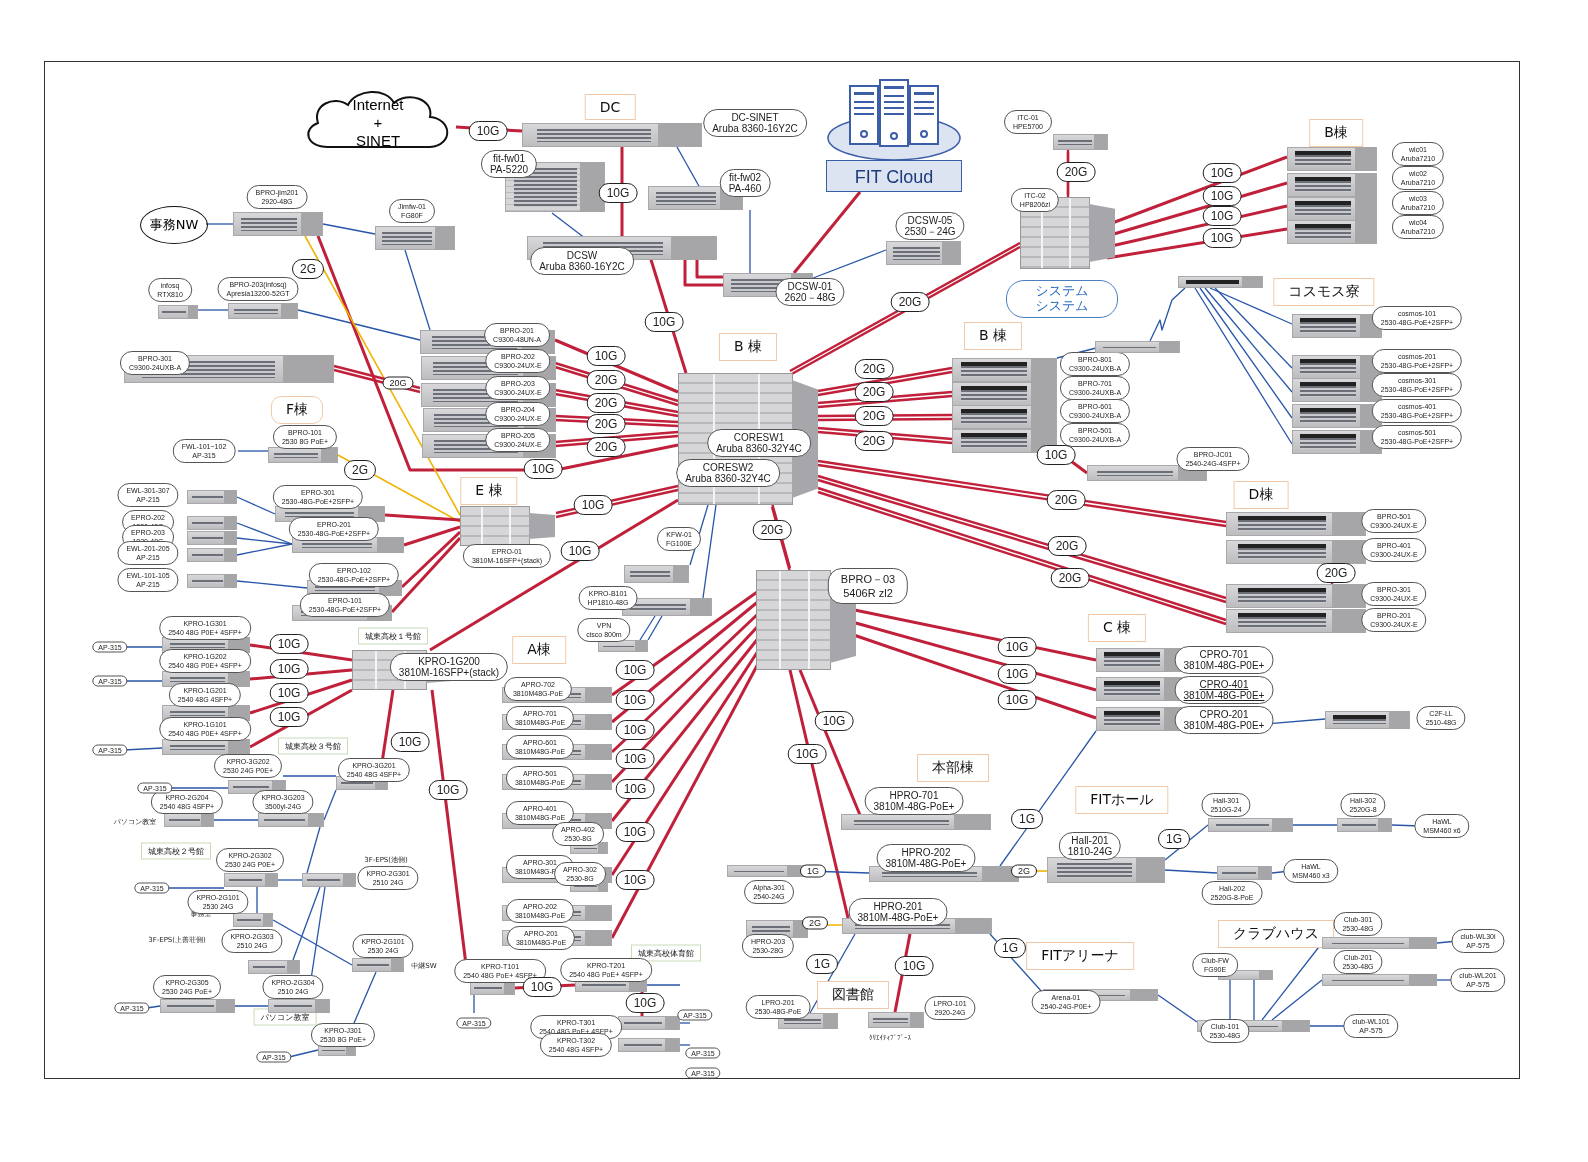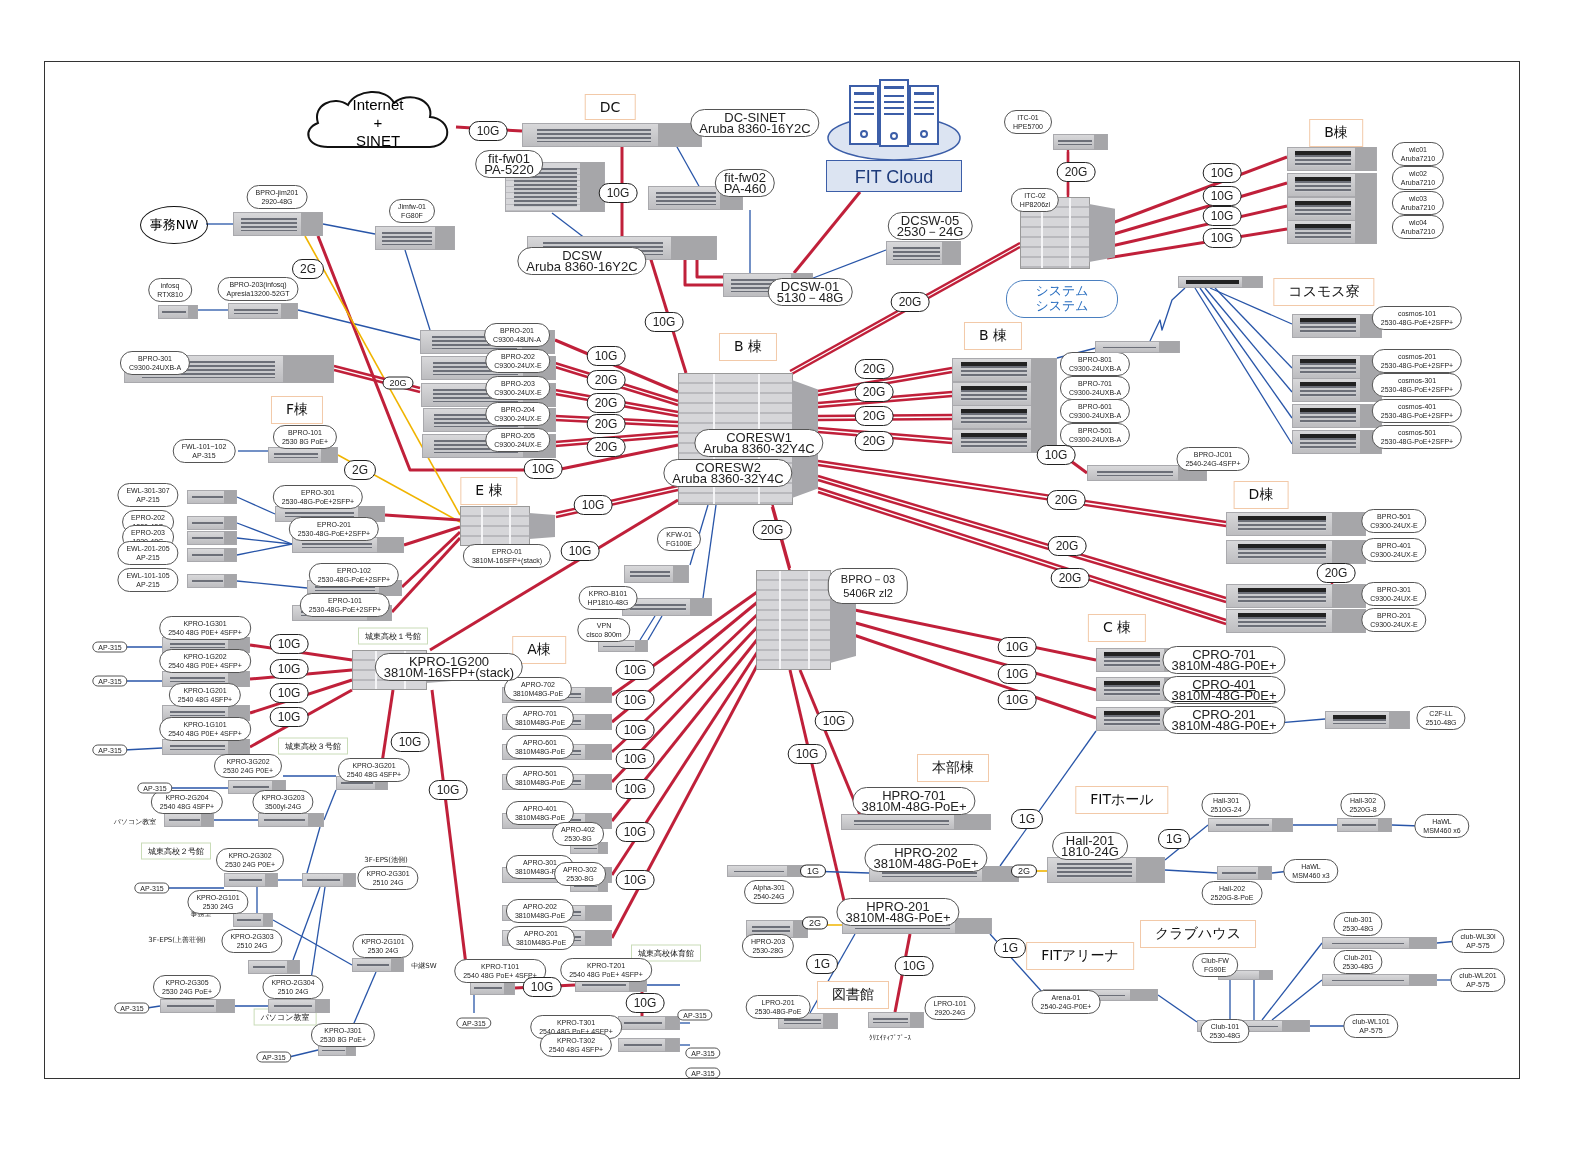--- a/index.html
+++ b/index.html
@@ -8,21 +8,21 @@
   #links{position:absolute;left:0;top:0;width:1588px;height:1162px;}
   .dev{position:absolute;height:24px;background:linear-gradient(#d8d8da,#bdbdc0);border:1px solid #a9a9ad;box-sizing:border-box;}
   .dev::before{content:"";position:absolute;left:8%;right:28%;top:5px;bottom:4px;background:repeating-linear-gradient(#6c6f78 0 2px,#c9cacd 2px 4px);}
   .dev::after{content:"";position:absolute;right:0;top:-1px;bottom:-1px;width:24%;background:#a6a6a9;}
   .dev.dark::before{top:3px;border-top:4px solid #222;}
   .chassis{position:absolute;background:repeating-linear-gradient(#d6d6d9 0 8px,#b9b9bd 8px 10px);border:1px solid #999;box-sizing:border-box;}
   .chassis::after{content:"";position:absolute;right:-26px;top:6px;bottom:6px;width:26px;background:#a7a7ab;clip-path:polygon(0 0,100% 8%,100% 92%,0 100%);}
   .chassis .rail{position:absolute;top:0;bottom:0;width:2px;background:#f4f4f6;}
   .lbl{position:absolute;background:#fff;border:1px solid #555;border-radius:14px;font-size:7px;line-height:9px;text-align:center;padding:2px 8px;white-space:nowrap;color:#222;transform:translate(-50%,-50%);font-family:"Liberation Sans",sans-serif;}
   .lbl.big{font-size:11px;line-height:14px;padding:3px 12px;}
-  .lbl.mid{font-size:13px;line-height:11px;}
+  .lbl.mid{font-size:10px;line-height:11px;}
   .speed{position:absolute;background:#fff;border:1.5px solid #222;border-radius:11px;font-size:12px;line-height:16px;padding:1px 7px;transform:translate(-50%,-50%);font-family:"Liberation Sans",sans-serif;color:#222;}
   .speed.sm{font-size:9px;line-height:11px;padding:0 6px;}
   .bldg{position:absolute;border:1px solid #f2c9a8;background:#fff;font-size:14px;text-align:center;color:#111;transform:translate(-50%,-50%);padding:4px 14px;font-family:"DejaVu Sans",sans-serif;}
   .bldg.green{border-color:#c9dcb8;font-size:8px;padding:2px 6px;}
   .note{position:absolute;font-size:7px;color:#222;transform:translate(-50%,-50%);white-space:nowrap;}
   #cloud{position:absolute;left:298px;top:85px;width:160px;height:75px;}
   #cloud-text{position:absolute;left:298px;top:96px;width:160px;text-align:center;font-size:15px;line-height:18px;font-family:"Liberation Sans",sans-serif;}
   #jimu{position:absolute;left:140px;top:206px;width:66px;height:36px;border:1.5px solid #111;border-radius:50%;font-size:13px;line-height:36px;text-align:center;}
   #fitcloud{position:absolute;left:826px;top:78px;width:136px;height:116px;}
   #fitcloud-box{position:absolute;left:826px;top:160px;width:136px;height:32px;background:#dce4f2;border:1.5px solid #3c5ea8;font-size:18px;line-height:32px;text-align:center;color:#1d3a7a;font-family:"Liberation Sans",sans-serif;box-sizing:border-box;}
@@ -213,28 +213,28 @@
   <div>システム</div>
   <div>システム</div>
 </div>
 
 <div id="layer">
     <div class="bldg" style="left: 610px; top: 107px;">DC</div>
     <div class="bldg" style="left: 1336px; top: 133px;">B棟</div>
     <div class="bldg" style="left: 1324px; top: 292px;">コスモス寮</div>
     <div class="bldg" style="left: 993px; top: 336px;">B 棟</div>
     <div class="bldg" style="left: 748px; top: 347px;">B 棟</div>
-    <div class="bldg" style="left: 297px; top: 410px;">F棟</div>
+    <div class="bldg" style="left: 297px; top: 410px; border-radius: 10px;">F棟</div>
     <div class="bldg" style="left: 489px; top: 491px;">E 棟</div>
     <div class="bldg" style="left: 1261px; top: 495px;">D棟</div>
     <div class="bldg" style="left: 1117px; top: 628px;">C 棟</div>
     <div class="bldg" style="left: 539px; top: 650px;">A棟</div>
     <div class="bldg" style="left: 925px; top: 768px; margin-left: 28px;">本部棟</div>
     <div class="bldg" style="left: 1122px; top: 800px;">FITホール</div>
-    <div class="bldg" style="left: 1198px; top: 934px; font-family: Liberation Serif, serif;">クラブハウス</div>
+    <div class="bldg" style="left: 1276px; top: 934px; font-family: Liberation Serif, serif;">クラブハウス</div>
     <div class="bldg" style="left: 1080px; top: 956px;">FITアリーナ</div>
     <div class="bldg" style="left: 853px; top: 995px;">図書館</div>
     <div class="bldg green" style="left: 393px; top: 636px;">城東高校１号館</div>
     <div class="bldg green" style="left: 313px; top: 746px;">城東高校３号館</div>
     <div class="bldg green" style="left: 176px; top: 851px;">城東高校２号館</div>
     <div class="bldg green" style="left: 285px; top: 1017px;">パソコン教室</div>
     <div class="bldg green" style="left: 666px; top: 953px;">城東高校体育館</div>
     <div class="note" style="left: 135px; top: 822px;">パソコン教室</div>
     <div class="note" style="left: 386px; top: 860px;">3F-EPS(池側)</div>
     <div class="note" style="left: 201px; top: 914px; text-align: center;">事務室</div>
@@ -257,21 +257,21 @@
       <div>PA-460</div>
     </div>
     <div class="dev" style="left: 527px; top: 236px; width: 190px;"></div>
     <div class="lbl mid" style="left: 582px; top: 261px;">
       <div>DCSW</div>
       <div>Aruba 8360-16Y2C</div>
     </div>
     <div class="dev" style="left: 723px; top: 273px; width: 90px;"></div>
     <div class="lbl mid" style="left: 810px; top: 292px;">
       <div>DCSW-01</div>
-      <div>5130－48G</div>
+      <div>2620－48G</div>
     </div>
     <div class="dev" style="left: 886px; top: 241px; width: 75px;"></div>
     <div class="lbl mid" style="left: 930px; top: 226px;">
       <div>DCSW-05</div>
       <div>2530－24G</div>
     </div>
     <div class="dev" style="height: 16px; left: 1053px; top: 134px; width: 55px;"></div>
     <div class="lbl" style="left: 1028px; top: 122px;">
       <div>ITC-01</div>
       <div>HPE5700</div>

